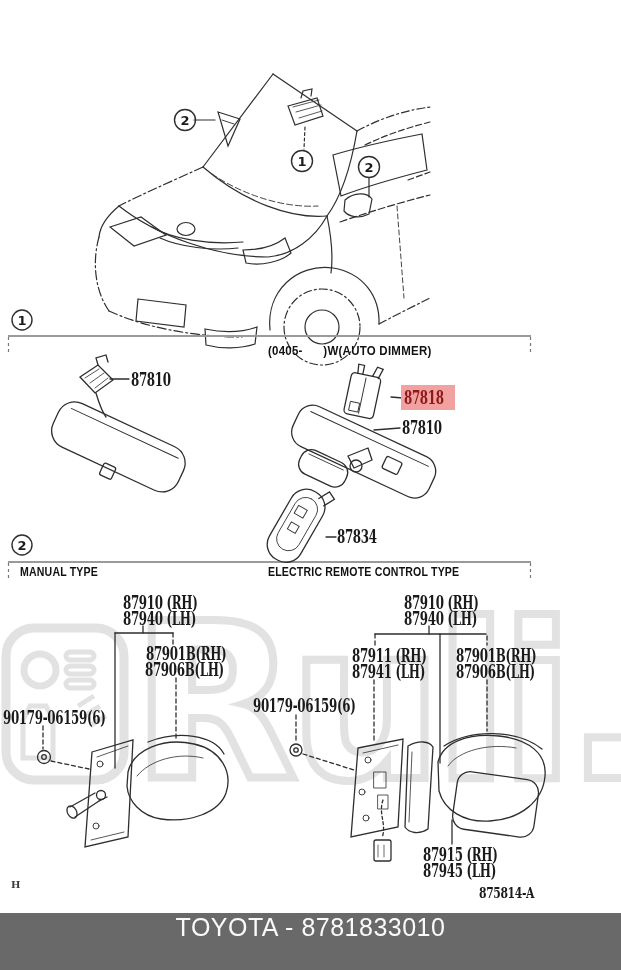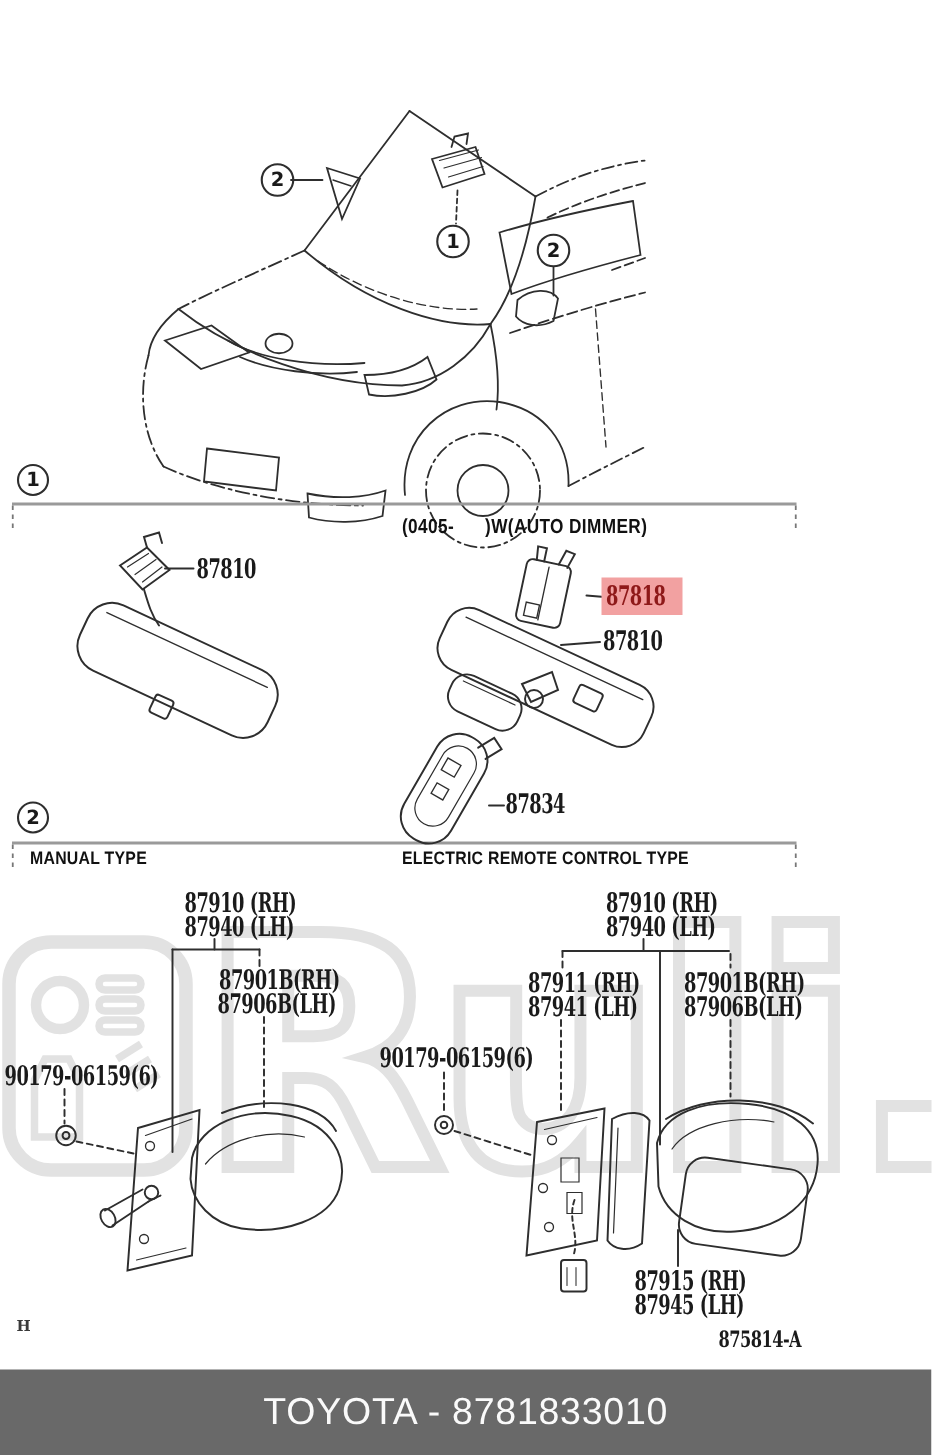--- a/index.html
+++ b/index.html
@@ -35,21 +35,21 @@
     background:#f2a1a1;
     text-align:center;
   }
   .highlight .pl{left:3px;top:4px;color:#8e1919;}
   .footnote{
     position:absolute;left:11px;top:880px;color:#3a3a3a;
     font:bold 10px "DejaVu Serif",serif;line-height:1;letter-spacing:-1px;
   }
   .footer-bar{
     position:absolute;left:0;top:913px;width:621px;height:57px;background:#696969;
-    display:flex;align-items:center;justify-content:center;gap:46px;
+    display:flex;justify-content:center;gap:46px;
   }
   .footer-bar span{
     color:#fafafa;font:400 25px "Liberation Sans",sans-serif;letter-spacing:0.5px;
   }
 </style>
 </head>
 <body>
 
 <div class="stage">
 

